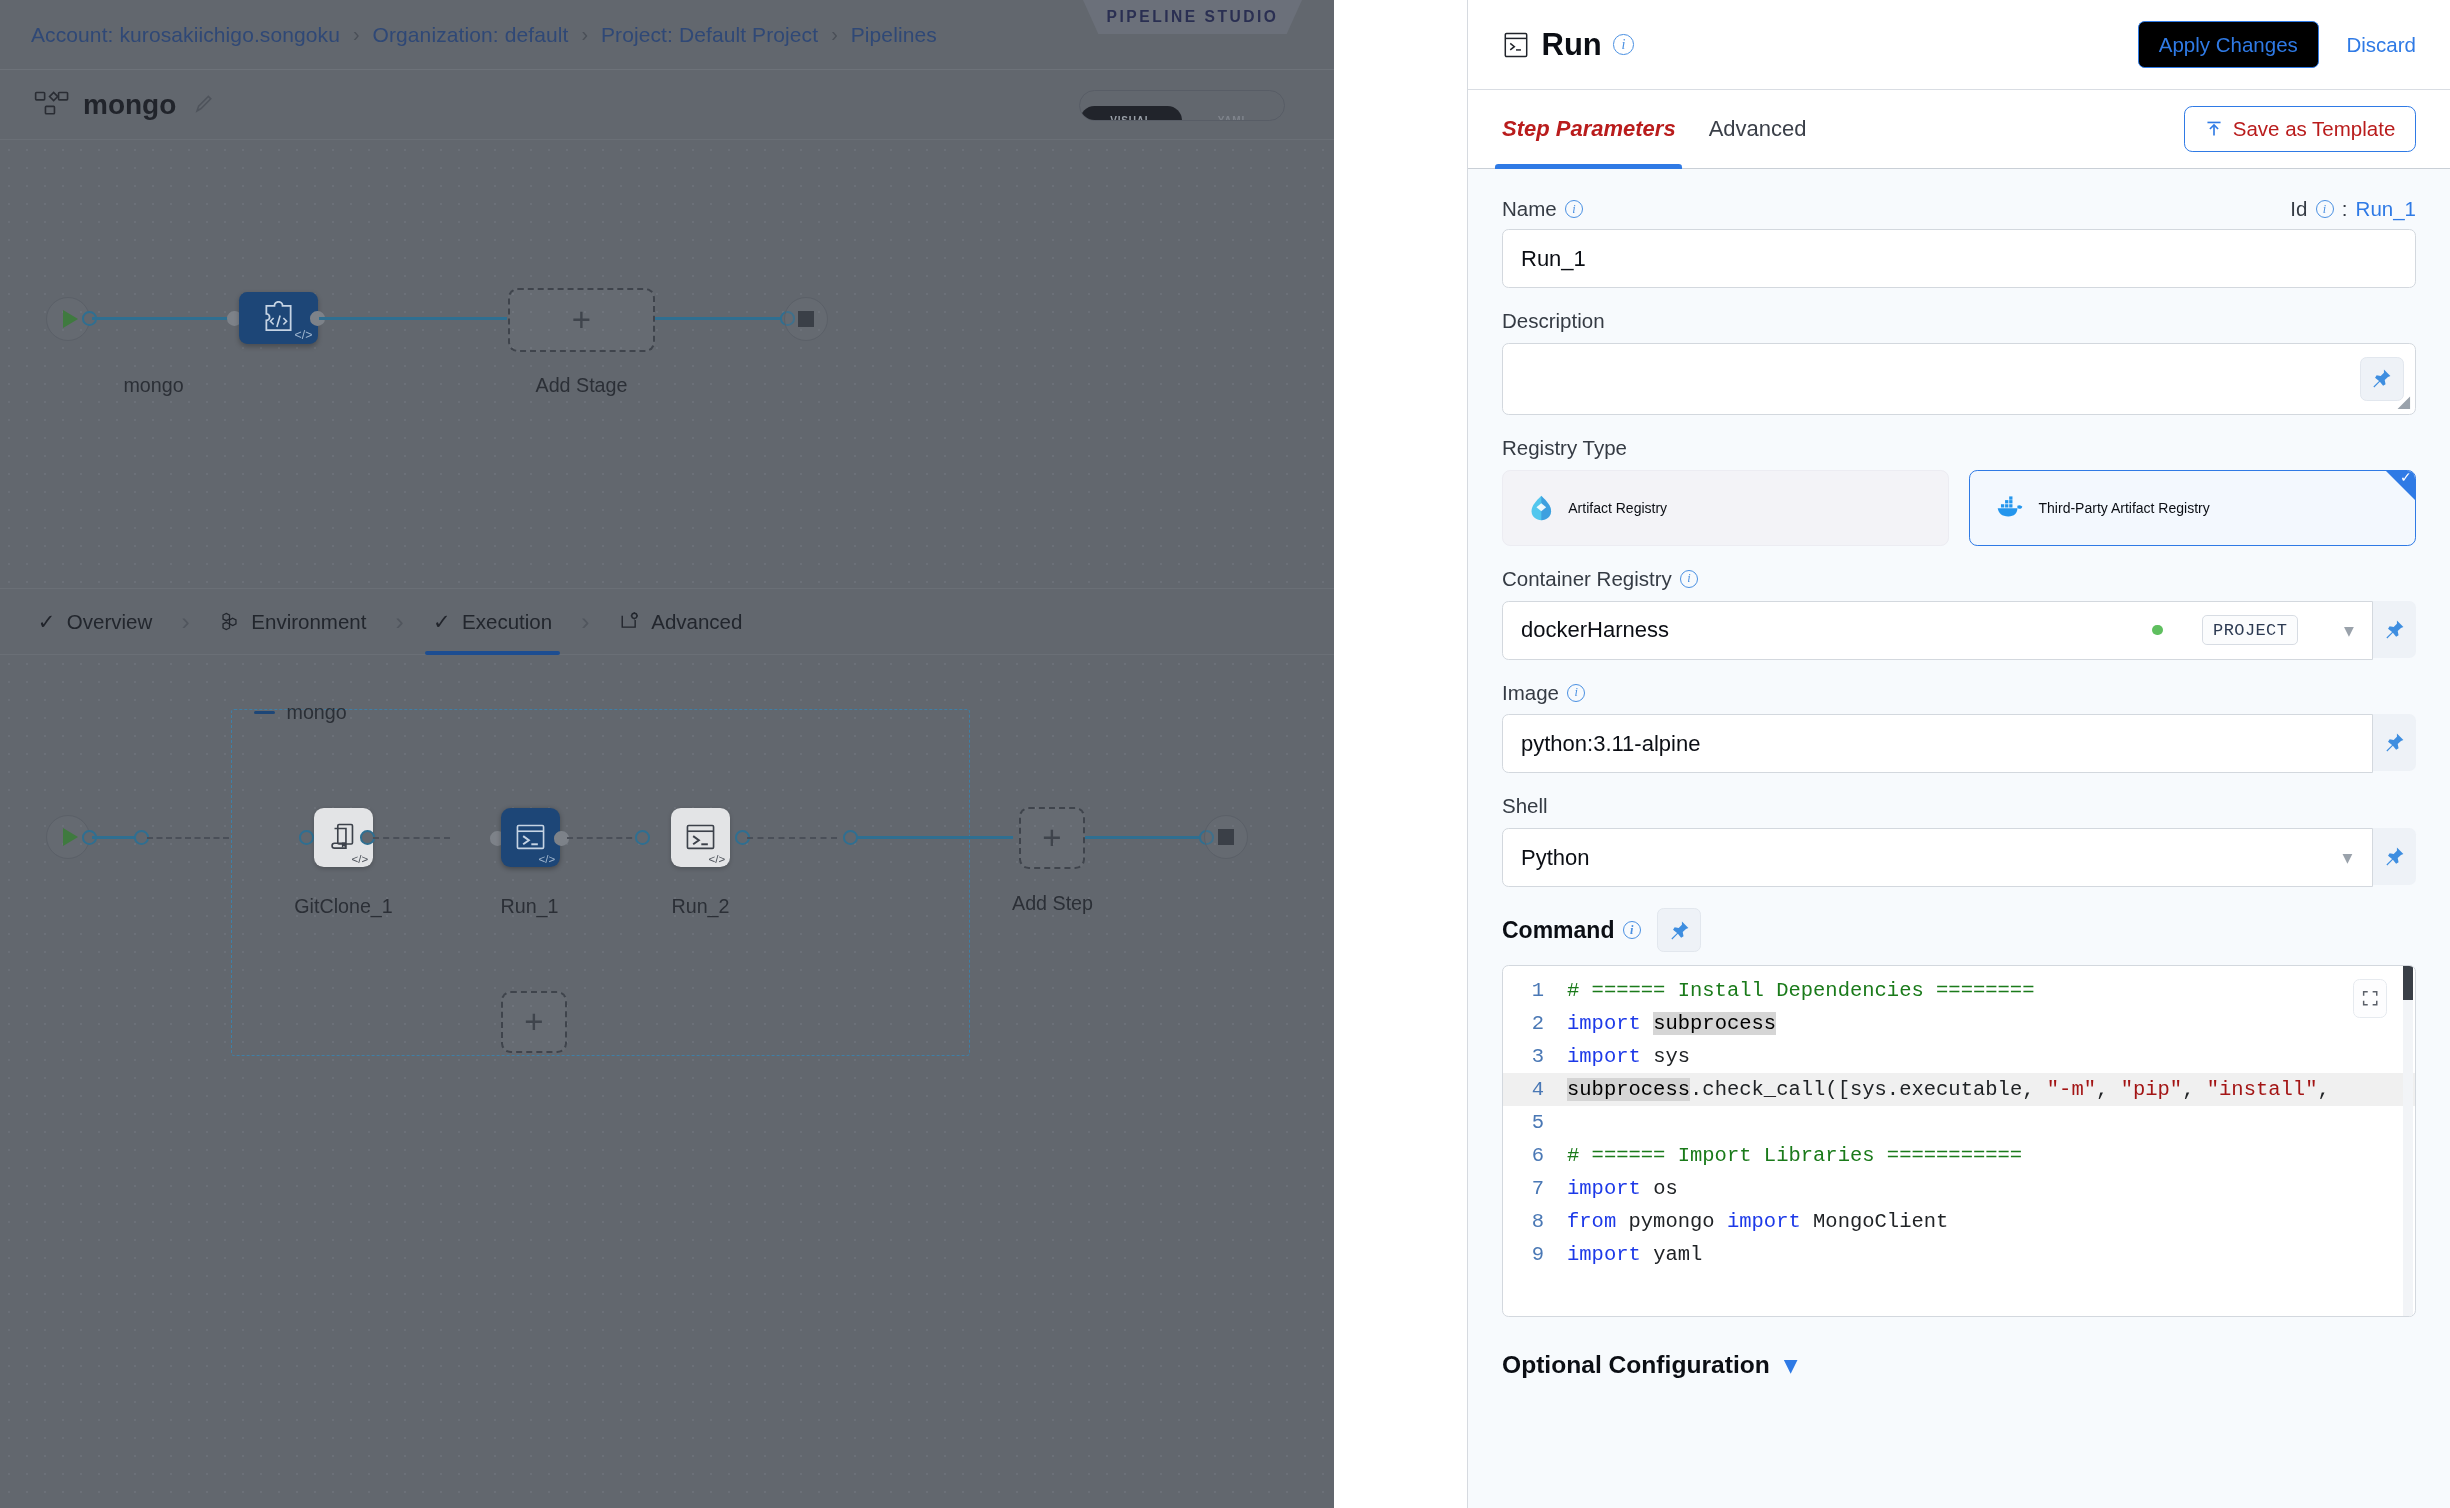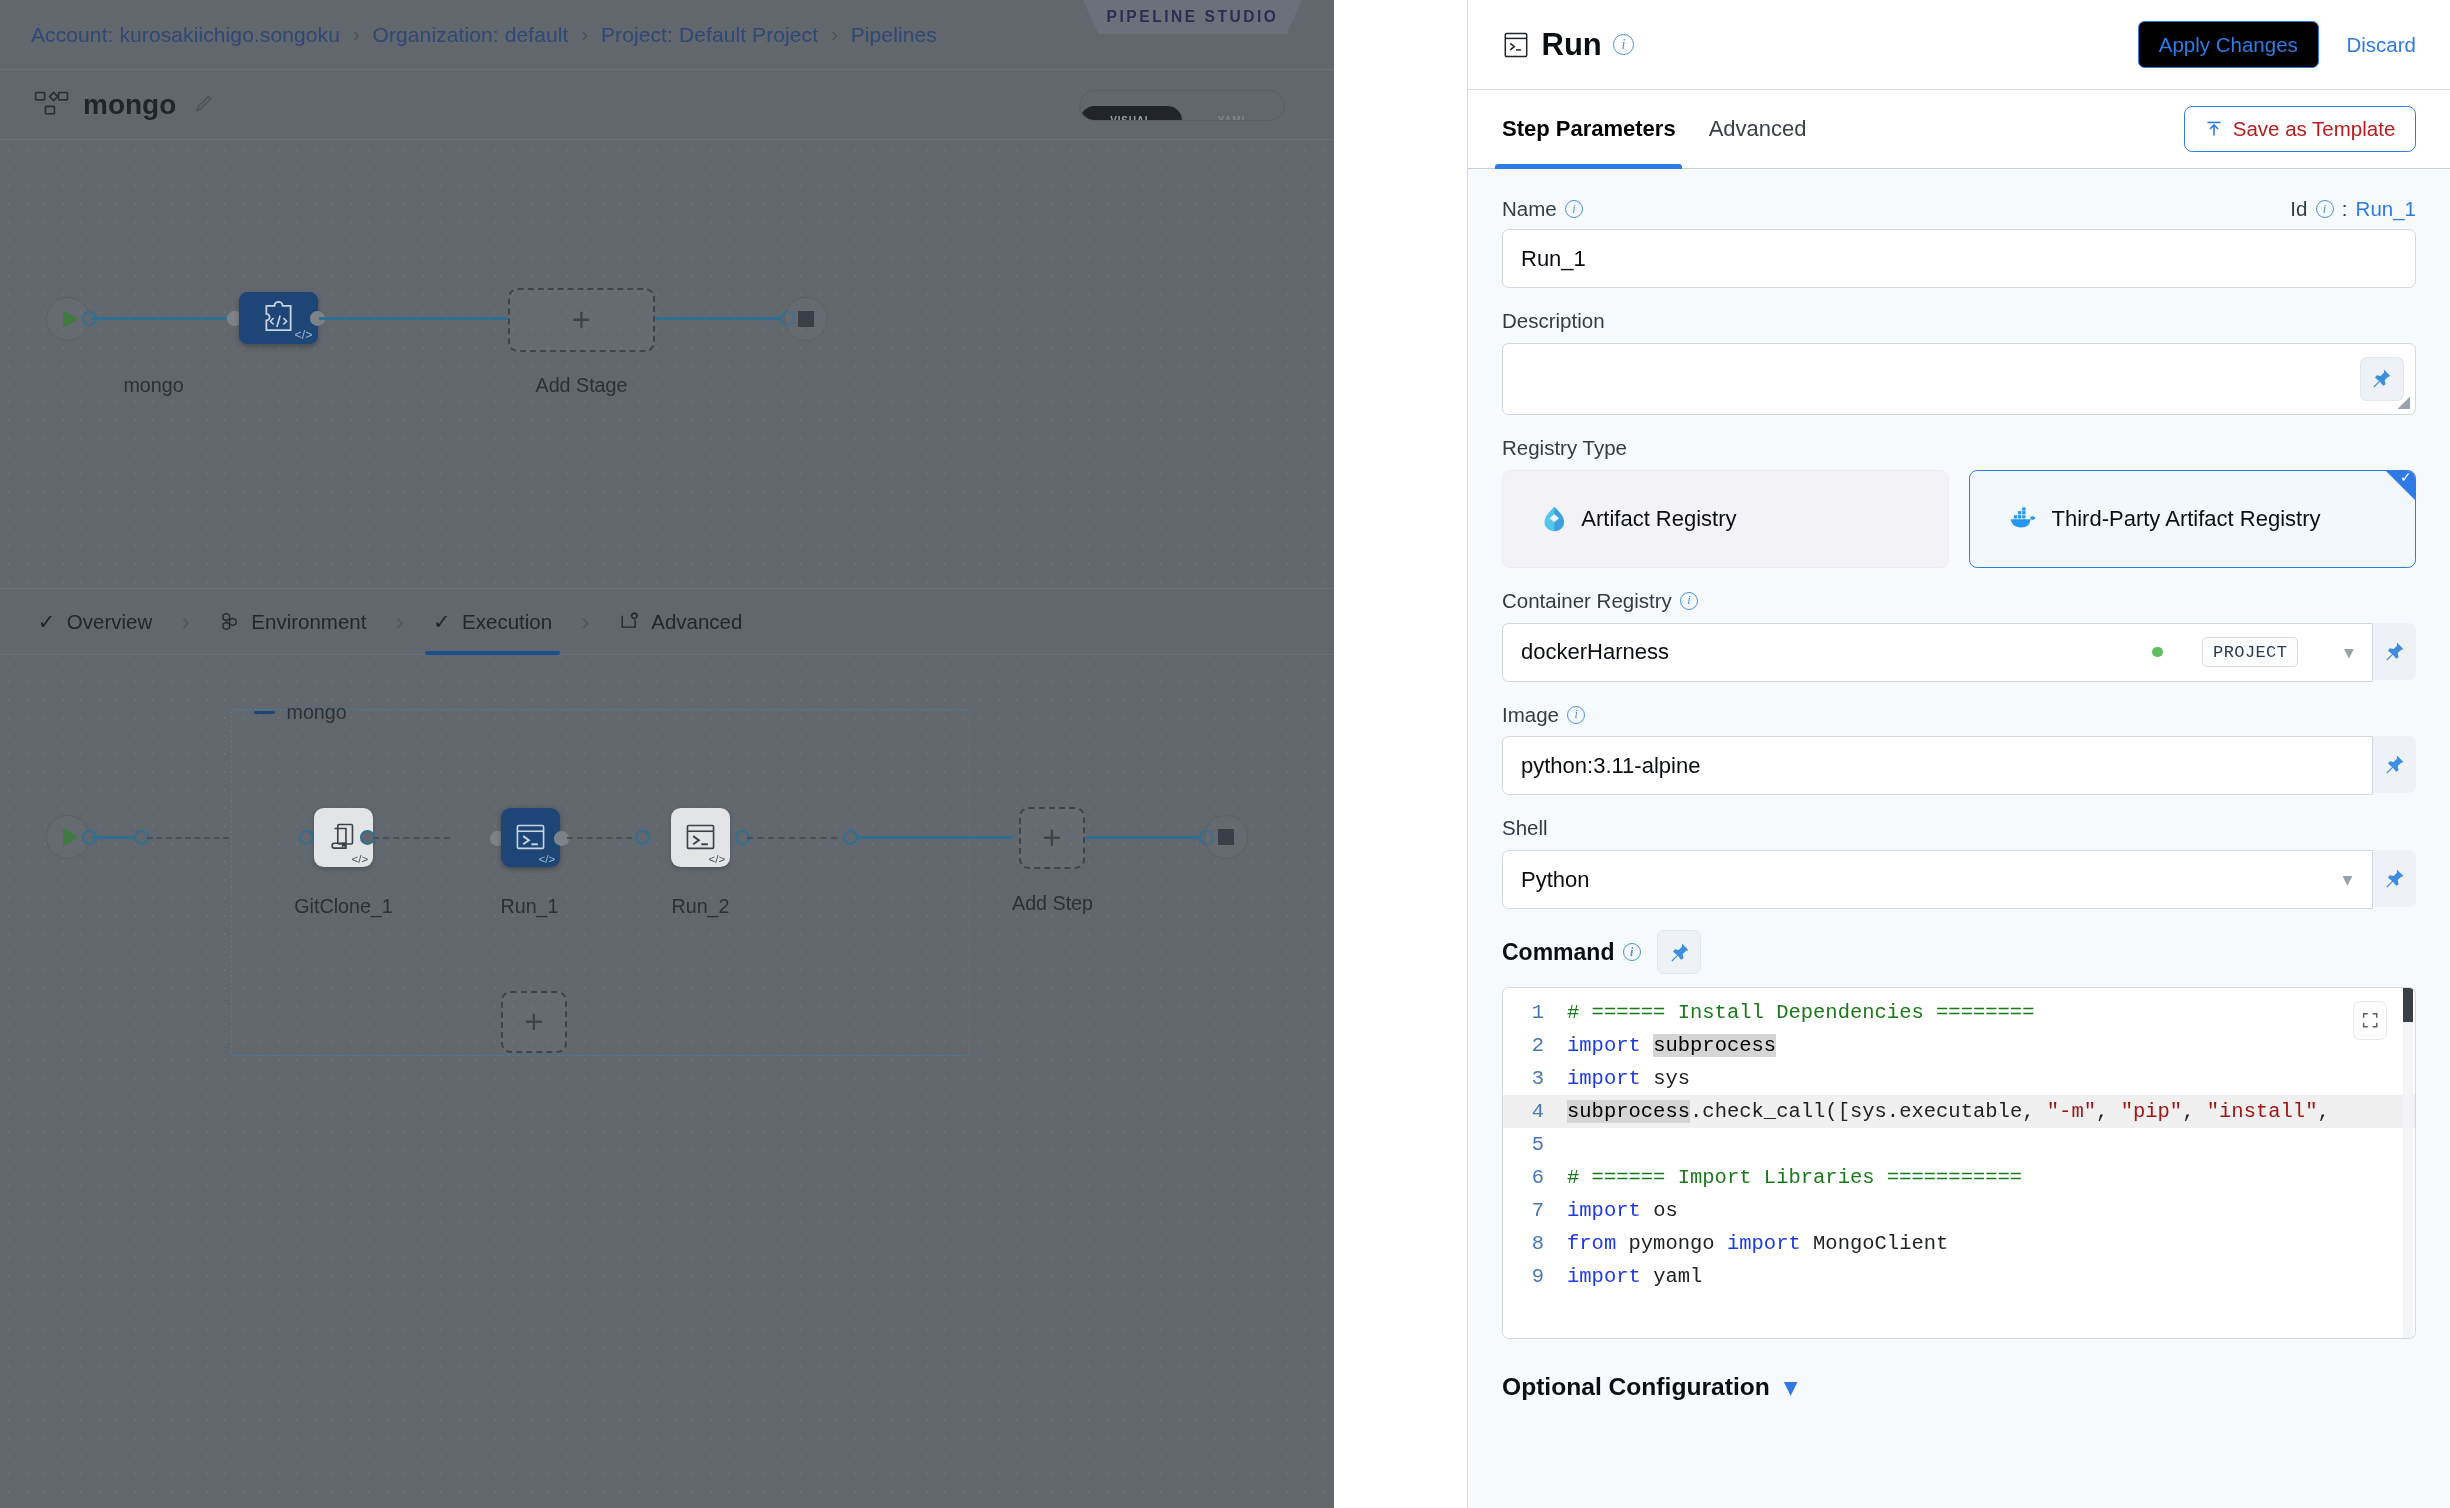--- a/index.html
+++ b/index.html
@@ -194,21 +194,21 @@
   .btn-link { color: #2f7ae5; font-size: 20.5px; margin-left: 28px; }
 
   .panel-tabs {
     height: 79px; background: #ffffff; border-bottom: 0.8px solid #c9cfd6;
     display: flex; align-items: center; padding: 0 34px;
   }
   .ptab {
     font-size: 22px; color: #3a3f48; height: 100%; display:flex; align-items:center;
     position: relative; margin-right: 33px;
   }
-  .ptab.active { font-weight: bold; color: #000000; }
+  .ptab.active { font-weight: bold; color: #b91c1c; font-style: italic; }
   .ptab.active::after {
     content:""; position:absolute; left:-6.6px; right:-6.6px; bottom:-0.8px;
     height: 4.9px; background: #2f7ae5; border-radius: 3.3px 3.3px 0 0;
   }
   .btn-template {
     border: 1.6px solid #2f7ae5; color: #b91c1c; background: #ffffff;
     border-radius: 8.2px; font-size: 20.5px; padding: 9.8px 19.7px;
     display: flex; align-items: center; gap: 9.8px;
   }
 
@@ -241,23 +241,23 @@
     display: flex; align-items: center; justify-content: center;
     flex: none;
   }
   .pin-btn.attached {
     width: 43px; height: 57px; border-radius: 0 6.6px 6.6px 0; border:none;
     background: #eef2f7;
   }
 
   .reg-row { display: flex; gap: 19.7px; }
   .reg-card {
-    flex: 1; height: 98px; border-radius: 8.2px;
-    display: flex; align-items: center; padding-left: 39px; gap: 14.7px;
-    font-size: 22px; color: #0b0e14; position: relative; overflow: hidden;
+    flex: 1; height: 76px; border-radius: 8.2px;
+    display: flex; align-items: center; padding-left: 26px; gap: 14.7px;
+    font-size: 14px; color: #0b0e14; position: relative; overflow: hidden;
   }
   .reg-card.plain { background: #f3f3f7; border: 0.8px solid #ececf2; }
   .reg-card.sel { background: #f3f8fe; border: 1.6px solid #2f7ae5; }
   .reg-card.sel::after {
     content: ""; position: absolute; right: 0; top: 0;
     border-width: 0 29.5px 29.5px 0; border-style: solid;
     border-color: transparent #2f7ae5 transparent transparent;
   }
   .reg-card.sel::before {
     content: "\2713"; position: absolute; right: 3.3px; top: -1.6px;

